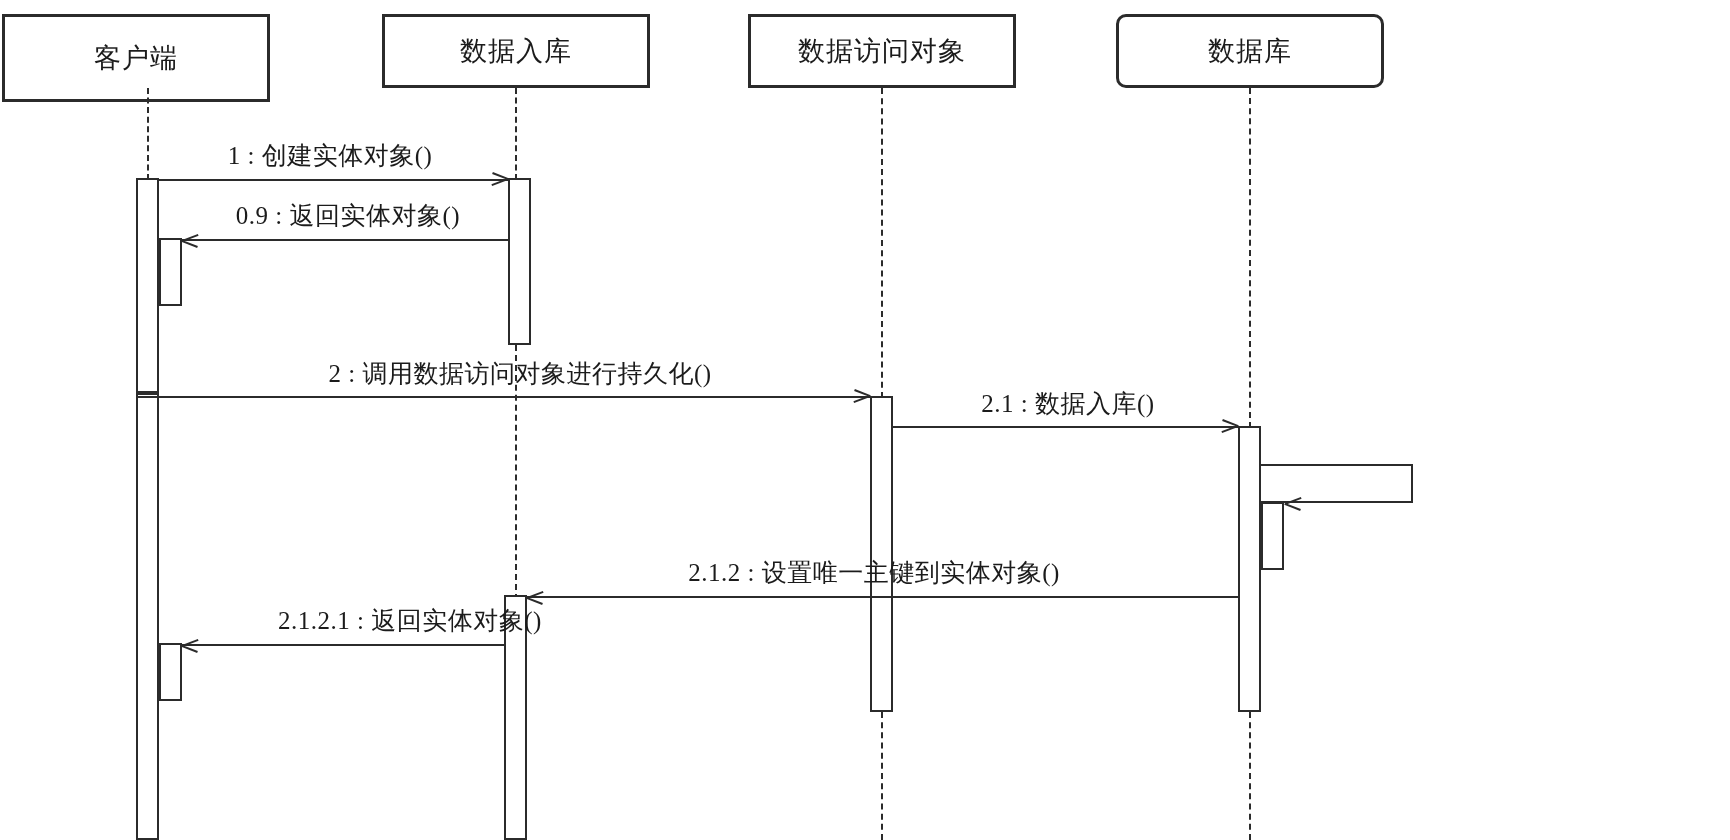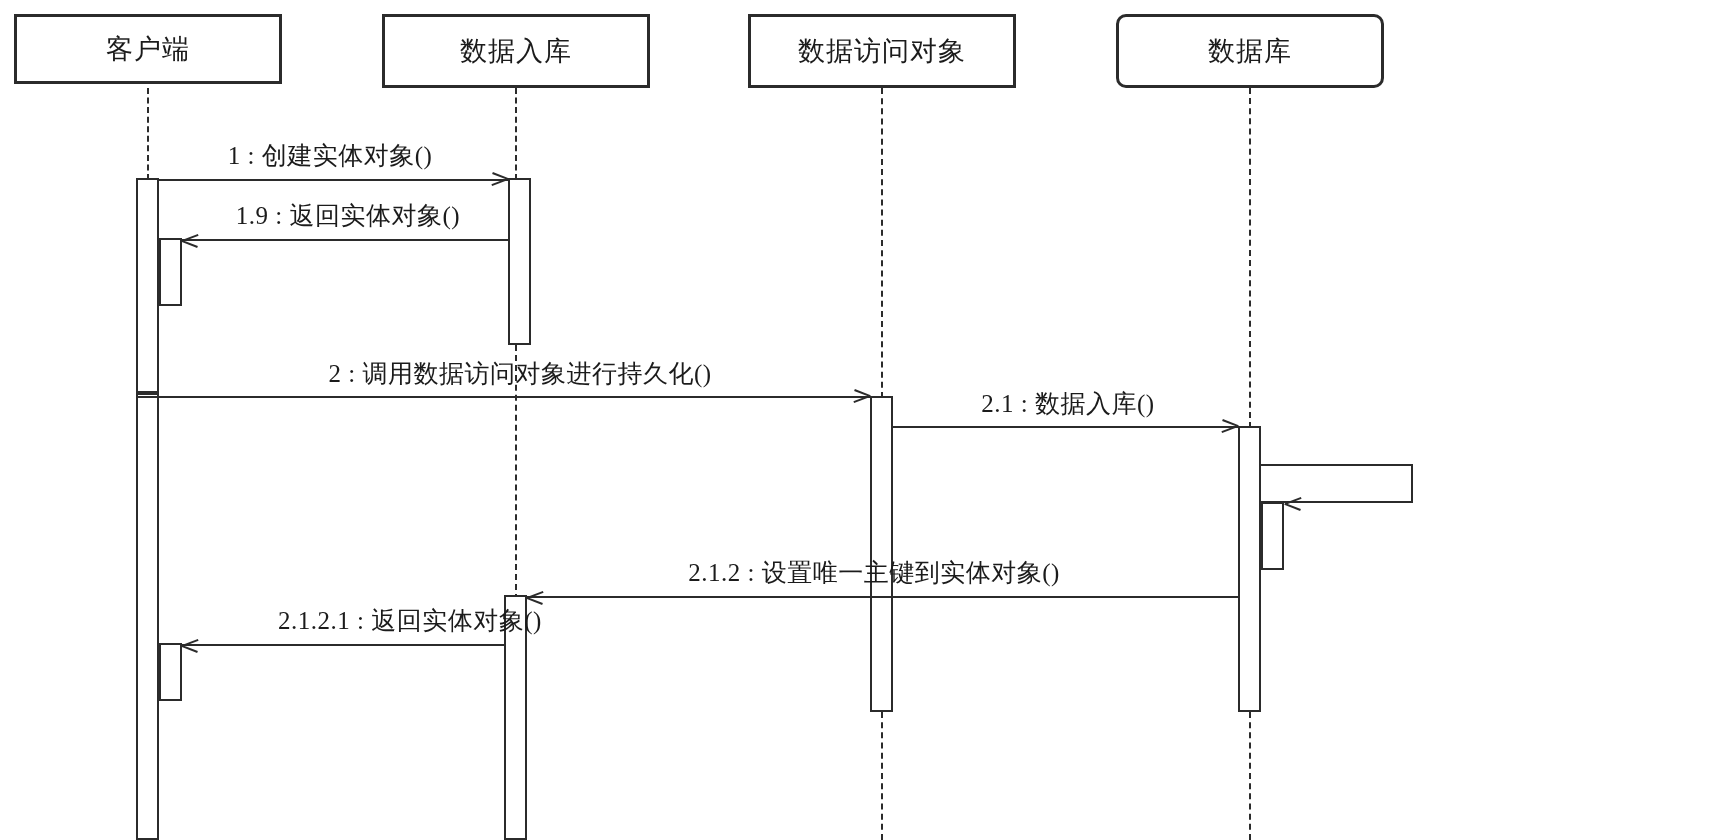--- a/index.html
+++ b/index.html
@@ -78,21 +78,21 @@
     background:transparent;
     letter-spacing:0.5px;
   }
   .msg-label.center{transform:translateX(-50%);}
 </style>
 </head>
 <body>
 
 <div id="canvas">
 
-  <div class="actor-box" style="left:14px;top:14px;width:268px;height:70px;">
+  <div class="actor-box" style="left:2px;top:14px;width:268px;height:88px;">
     <span>客户端</span>
   </div>
   <div class="actor-box" style="left:382px;top:14px;width:268px;height:74px;">
     <span>数据入库</span>
   </div>
   <div class="actor-box" style="left:748px;top:14px;width:268px;height:74px;text-align:right;">
     <span>数据访问对象</span>
   </div>
   <div class="actor-box" style="left:1116px;top:14px;width:268px;height:74px;border-radius:10px;">
     <span>数据库</span>
@@ -131,21 +131,21 @@
     <span class="a"></span>
       <span class="b"></span>
   </div>
   <div class="msg-label center" style="left:330px;top:139px;text-align:center;">1 : 创建实体对象()</div>
 
   <div class="msg-line" style="left:182px;top:239px;width:326px;"></div>
   <div class="arrow-head left" style="left:182px;top:240px;">
     <span class="a"></span>
       <span class="b"></span>
   </div>
-  <div class="msg-label center" style="left:348px;top:199px;">1.9 : 返回实体对象()</div>
+  <div class="msg-label center" style="left:348px;top:199px;">0.9 : 返回实体对象()</div>
 
   <div class="msg-line" style="left:136px;top:396px;width:734px;"></div>
   <div class="arrow-head right" style="left:870px;top:397px;">
     <span class="a"></span>
       <span class="b"></span>
   </div>
   <div class="msg-label center" style="left:520px;top:357px;">2 : 调用数据访问对象进行持久化()</div>
 
   <div class="msg-line" style="left:893px;top:426px;width:345px;"></div>
   <div class="arrow-head right" style="left:1238px;top:427px;">

